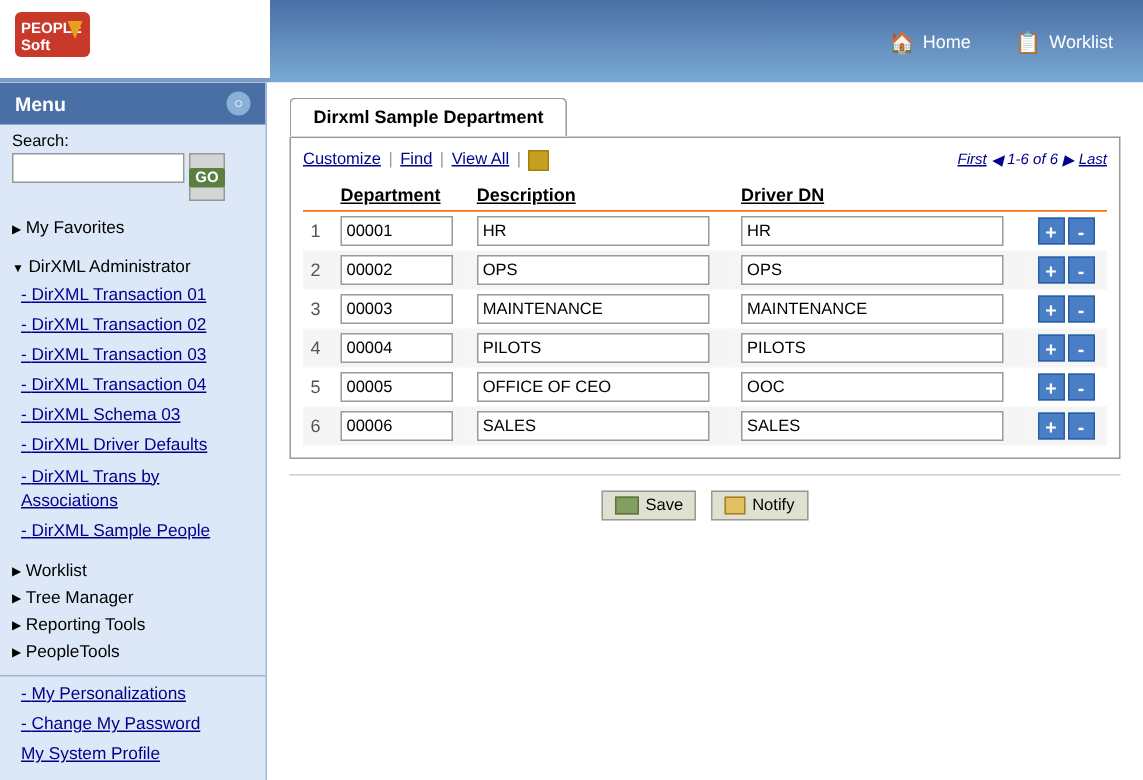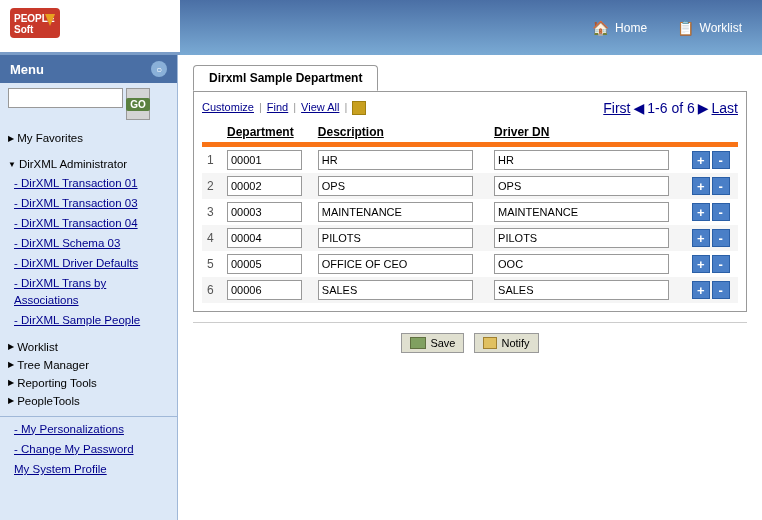--- a/index.html
+++ b/index.html
@@ -41,28 +41,28 @@
     .tab-row { display: flex; margin-bottom: 0; }
     .tab { background: #e8e8e8; border: 1px solid #999; border-bottom: none; padding: 5px 15px; font-size: 12px; font-weight: bold; cursor: pointer; border-radius: 4px 4px 0 0; color: #333; }
     .tab.active { background: #fff; border-bottom: 1px solid #fff; color: #000; }
 
     
     .table-container { border: 1px solid #999; padding: 8px; background: #fff; }
     .table-controls { display: flex; justify-content: space-between; align-items: center; margin-bottom: 6px; font-size: 11px; }
     .table-controls-left { display: flex; gap: 5px; }
     .table-controls-left a { color: #00008b; text-decoration: underline; cursor: pointer; }
     .table-controls-left span { color: #999; }
-    .pagination { display: flex; gap: 3px; font-size: 14px; }
+    .pagination { display: flex; gap: 3px; font-size: 10px; font-style: italic; }
     .pagination span { color: #00008b; cursor: pointer; }
     .page-info { color: #000; }
     .grid-icon { width: 16px; height: 16px; background: #c8a000; display: inline-block; vertical-align: middle; }
 
     
     .data-table { width: 100%; border-collapse: collapse; }
-    .data-table th { text-align: left; font-weight: bold; text-decoration: underline; padding: 3px 5px; font-size: 12px; border-bottom: 5px solid #f97316; }
+    .data-table th { text-align: left; font-weight: bold; text-decoration: underline; padding: 3px 5px; font-size: 12px; border-bottom: 1px solid #f97316; }
     .data-table td { padding: 3px 5px; font-size: 12px; vertical-align: middle; }
     .data-table tr:nth-child(even) td { background: #f5f5f5; }
     .row-num { color: #555; width: 20px; }
     .field-input { border: 1px solid #999; height: 20px; padding: 1px 3px; font-size: 11px; }
     .dept-input { width: 75px; }
     .desc-input { width: 155px; }
     .dn-input { width: 175px; }
     .btn-plus { background: #4a7fc7; color: #fff; border: 1px solid #2a5fa7; width: 18px; height: 18px; font-size: 13px; font-weight: bold; cursor: pointer; display: inline-flex; align-items: center; justify-content: center; line-height: 1; }
     .btn-minus { background: #4a7fc7; color: #fff; border: 1px solid #2a5fa7; width: 18px; height: 18px; font-size: 13px; font-weight: bold; cursor: pointer; display: inline-flex; align-items: center; justify-content: center; line-height: 1; }
     .btn-cell { display: flex; gap: 2px; align-items: center; }
@@ -99,20 +99,21 @@
 
 <div class="main-layout">
 
   <div class="sidebar">
     <div class="sidebar-menu-header">
       <span>Menu</span>
       <div class="sidebar-menu-icon">○</div>
     </div>
 
     <div class="sidebar-search">
+      <label>Search:</label>
       <div class="sidebar-search-row">
         <input class="sidebar-search-input" type="text" style="">
         <div class="search-go-btn">
           <span style="font-size:10px; background:#5a8040; color:#fff; padding:1px 4px; border-radius:2px;">GO</span>
         </div>
       </div>
     </div>
 
     <div class="sidebar-section">
       <div class="sidebar-group-header expandable">
@@ -121,20 +122,23 @@
       </div>
     </div>
 
     <div class="sidebar-section">
       <div class="sidebar-group-header">
         <span class="triangle">▼</span>
         <span>DirXML Administrator</span>
       </div>
       <div class="sidebar-item indent1">
         <span>- <span>DirXML Transaction 01</span></span>
+      </div>
+      <div class="sidebar-item indent1">
+        <span>- <span>DirXML Transaction 02</span></span>
       </div>
       <div class="sidebar-item indent1">
         <span>- <span>DirXML Transaction 03</span></span>
       </div>
       <div class="sidebar-item indent1">
         <span>- <span>DirXML Transaction 04</span></span>
       </div>
       <div class="sidebar-item indent1">
         <span>- <span>DirXML Schema 03</span></span>
       </div>

